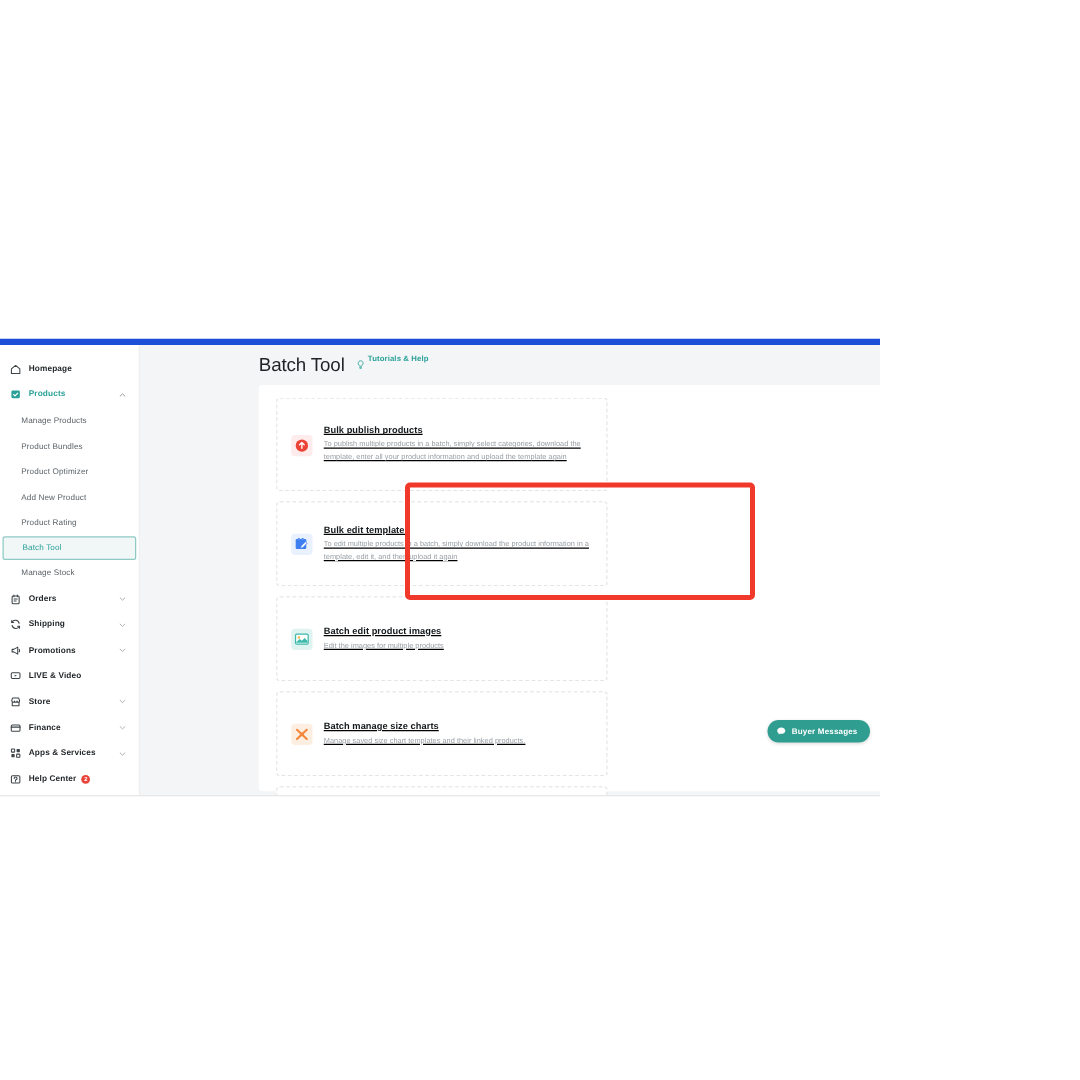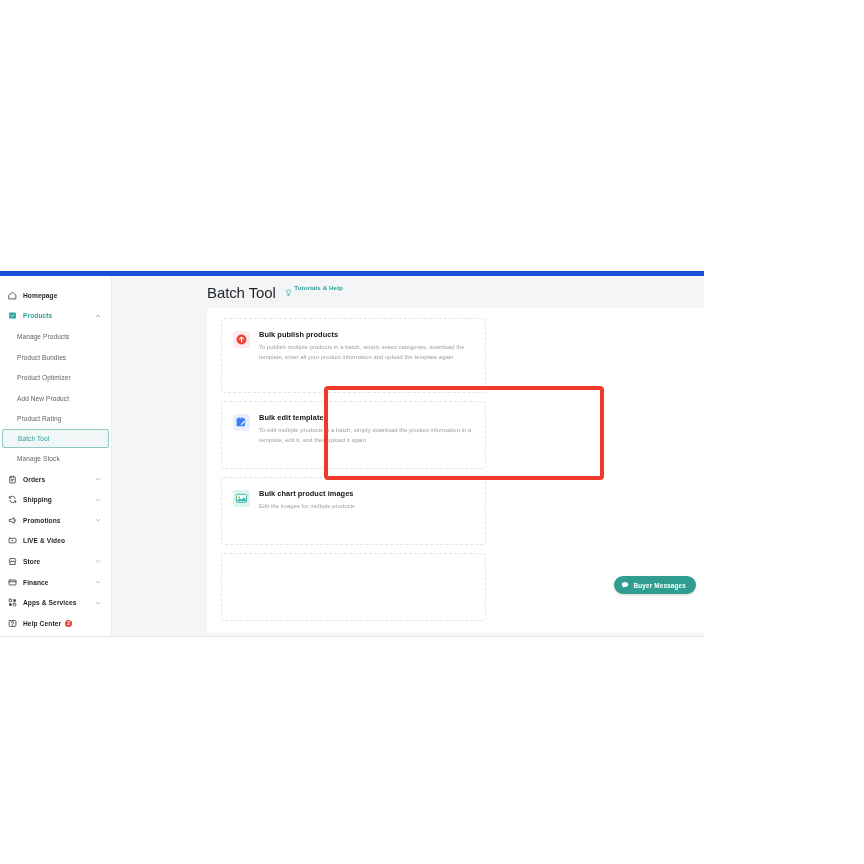--- a/index.html
+++ b/index.html
@@ -76,22 +76,23 @@
     background:#ffffff;border-radius:3px;box-sizing:border-box;
     padding:10px 14px;
   }
   #card-grid{
     display:flex;flex-wrap:wrap;gap:8px;
   }
   .card{
     width:265px;box-sizing:border-box;
     border:1px dashed #e2e4e6;border-radius:3px;
     padding:11px 12px 11px 11px;
-    display:flex;align-items:flex-start;cursor:pointer;background:#fff;
+    display:flex;align-items:center;cursor:pointer;background:#fff;
     min-height:68px;
+    text-decoration:underline;
   }
   .card.tall{min-height:75px;}
   .card-ico{
     width:17px;height:17px;flex:0 0 17px;border-radius:3px;
     margin-right:9px;margin-top:1px;
     display:flex;align-items:center;justify-content:center;
   }
   .card-body{flex:1;min-width:0;}
   .card-title{
     font-size:7.4px;font-weight:bold;color:#14181b;letter-spacing:.05px;
@@ -319,22 +320,34 @@
           </div>
           <div class="card">
             <span class="card-ico ico-images">
               <svg viewBox="0 0 20 20" width="13" height="13">
                 <rect x="2.2" y="3.6" width="15.6" height="12.2" rx="1.4" fill="#fff" stroke="#3cb9ab" stroke-width="1.5"></rect>
                 <circle cx="6.4" cy="7.6" r="1.5" fill="#f2b544"></circle>
                 <path d="M3 13.6 7.4 9.4l2.6 2.4 3.4-3.6 3.6 3.8v2.2H3z" fill="#3cb9ab"></path>
               </svg>
             </span>
             <div class="card-body">
-              <div class="card-title">Bulk chart product images</div>
+              <div class="card-title">Batch edit product images</div>
               <div class="card-desc">Edit the images for multiple products</div>
+            </div>
+          </div>
+          <div class="card">
+            <span class="card-ico ico-size">
+              <svg viewBox="0 0 20 20" width="13" height="13">
+                <path d="M4 4.4 16 15.6M16 4.4 4 15.6" stroke="#f2873b" stroke-width="2.6" stroke-linecap="round"></path>
+                <circle cx="10" cy="10" r="2.4" fill="#f2873b"></circle>
+              </svg>
+            </span>
+            <div class="card-body">
+              <div class="card-title">Batch manage size charts</div>
+              <div class="card-desc">Manage saved size chart templates and their linked products.</div>
             </div>
           </div>
           <div class="card"></div>
         </div>
     </div>
 
     <div id="redbox"></div>
 
     <div id="buyer-msg">
       <span class="bm-ico">

